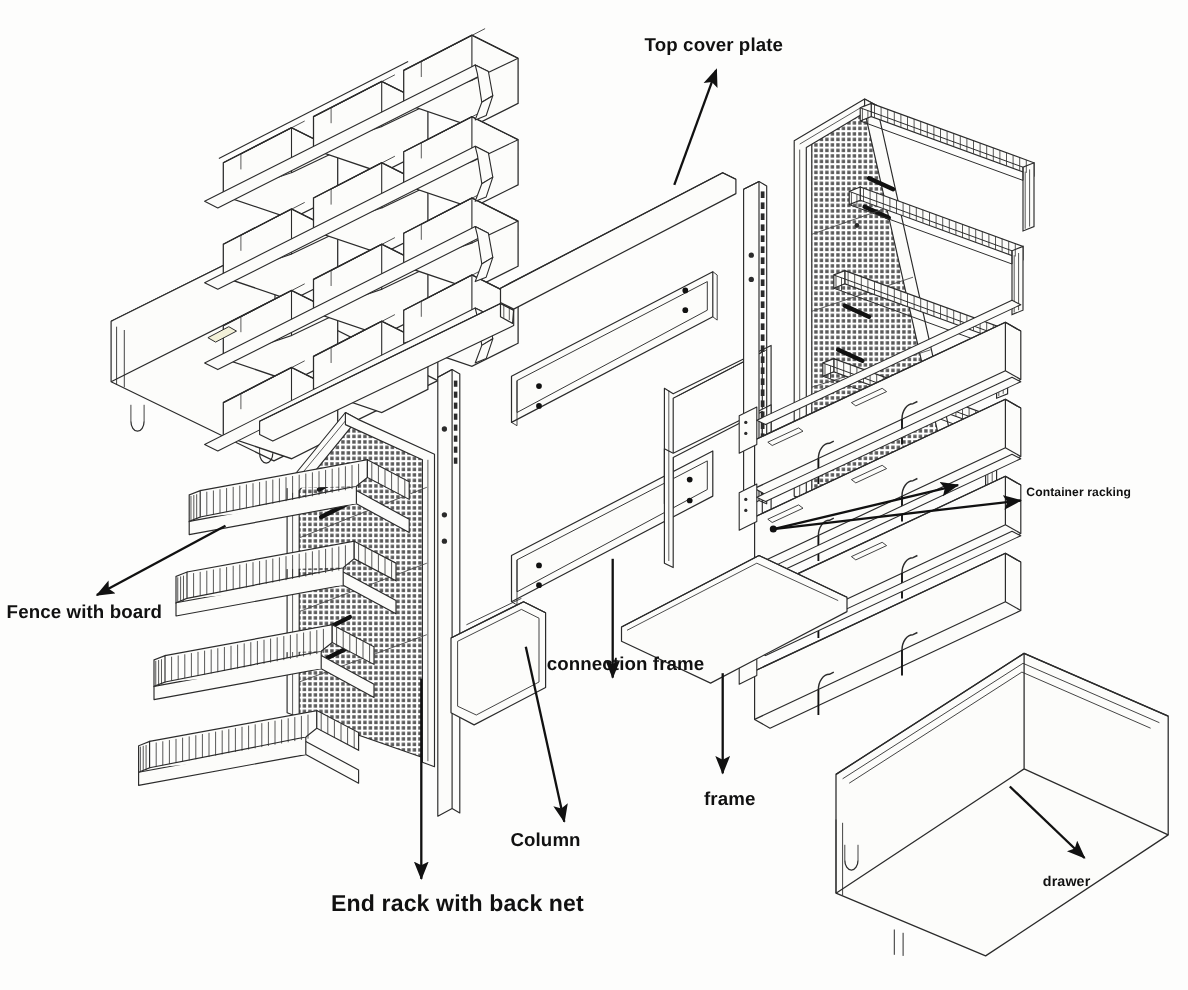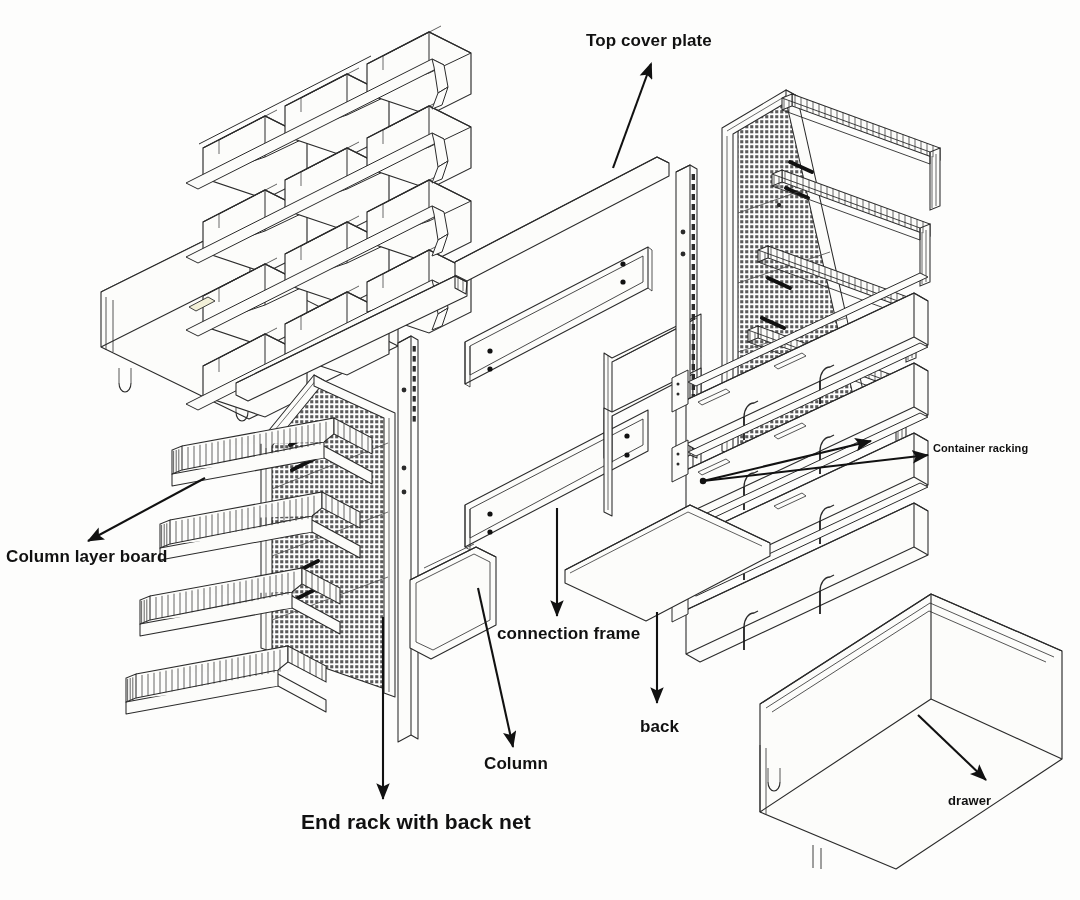--- a/index.html
+++ b/index.html
@@ -719,25 +719,25 @@
     <line x1="383" y1="617" x2="383" y2="799" marker-end="url(#ah)"></line>
     <line x1="918" y1="715" x2="986" y2="780" marker-end="url(#ah)"></line>
     <circle cx="703" cy="481" r="3.2" fill="#111" stroke="none"></circle>
   </g>
 </svg>
 
 <div class="lbl" style="left:586px;top:31px;font-size:17px">Top cover plate</div>
 
 <div class="lbl" style="left:933px;top:442px;font-size:11px">Container racking</div>
 
-<div class="lbl" style="left:6px;top:547px;font-size:17px">Column layer board</div>
-
-<div class="lbl" style="left:497px;top:624px;font-size:17px">connection frame</div>
-
-<div class="lbl" style="left:640px;top:717px;font-size:17px">back</div>
-
-<div class="lbl" style="left:484px;top:754px;font-size:17px">Column</div>
+<div class="lbl" style="left:6px;top:547px;font-size:17px">Fence with board</div>
+
+<div class="lbl" style="left:497px;top:594px;font-size:17px">connection frame</div>
+
+<div class="lbl" style="left:640px;top:717px;font-size:17px">frame</div>
+
+<div class="lbl" style="left:464px;top:754px;font-size:17px">Column</div>
 
 <div class="lbl" style="left:301px;top:810px;font-size:21px">End rack with back net</div>
 
 <div class="lbl" style="left:948px;top:793px;font-size:13px">drawer</div>
 
 </div>
 
 </body></html>

